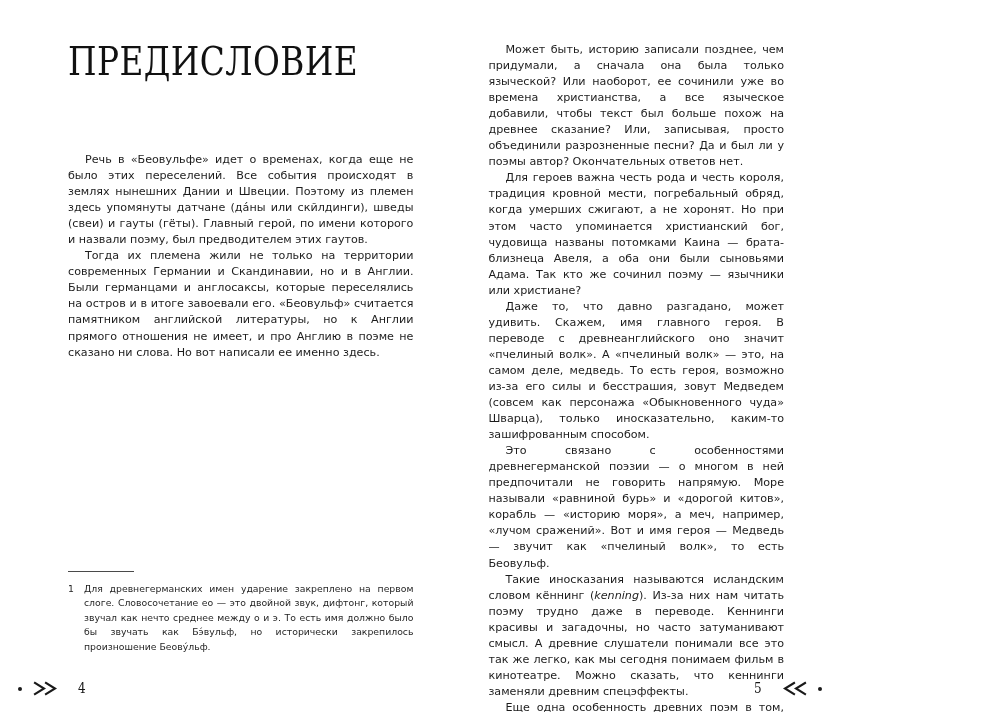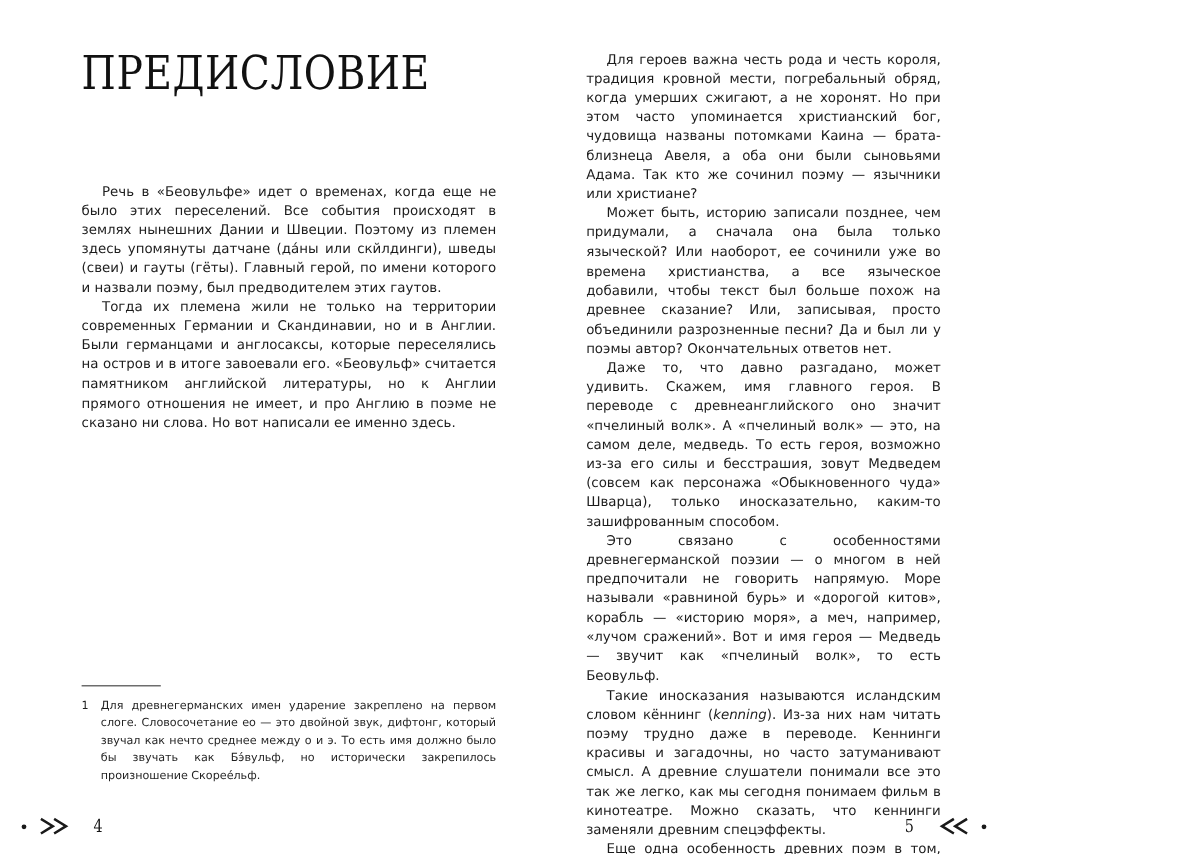--- a/index.html
+++ b/index.html
@@ -151,41 +151,41 @@
 
     <div class="body-col left-start">
         <p class="para">Речь в «Беовульфе» идет о временах, когда еще не было этих переселений. Все события происходят в землях нынешних Дании и Швеции. Поэтому из племен здесь упомянуты датчане (да́ны или скйлдинги), шведы (свеи) и гауты (гёты). Главный герой, по имени которого и назвали поэму, был предводителем этих гаутов.</p>
         <p class="para">Тогда их племена жили не только на территории современных Германии и Скандинавии, но и в Англии. Были германцами и англосаксы, которые переселялись на остров и в итоге завоевали его. «Беовульф» считается памятником английской литературы, но к Англии прямого отношения не имеет, и про Англию в поэме не сказано ни слова. Но вот написали ее именно здесь.</p>
       </div>
 
     <div class="footnote-block">
       <div class="footnote-rule"></div>
       <div class="footnote">
         <span class="footnote-num">1</span>
-        <span class="footnote-text">Для древнегерманских имен ударение закреплено на первом слоге. Словосочетание ео — это двойной звук, дифтонг, который звучал как нечто среднее между о и э. То есть имя должно было бы звучать как Бэ́вульф, но исторически закрепилось произношение Скорее́льф.</span>
+        <span class="footnote-text">Для древнегерманских имен ударение закреплено на первом слоге. Словосочетание ео — это двойной звук, дифтонг, который звучал как нечто среднее между о и э. То есть имя должно было бы звучать как Бэ́вульф, но исторически закрепилось произношение Беову́льф.</span>
       </div>
     </div>
 
     <div class="footer footer-left">
       <span class="foot-dot"></span>
       <span class="foot-chevrons">
         <svg width="28" height="15" viewBox="0 0 28 15" aria-hidden="true">
           <path d="M2 2 L11 7.5 L2 13" fill="none" stroke="#1a1a1a" stroke-width="2.1" stroke-linecap="square" stroke-linejoin="miter"></path>
           <path d="M13 2 L22 7.5 L13 13" fill="none" stroke="#1a1a1a" stroke-width="2.1" stroke-linecap="square" stroke-linejoin="miter"></path>
         </svg>
       </span>
       <span class="page-num">4</span>
     </div>
   </div>
 
   <div class="page page-right">
 
     <div class="body-col right-start">
+        <p class="para">Может быть, историю записали позднее, чем придумали, а сначала она была только языческой? Или наоборот, ее сочинили уже во времена христианства, а все языческое добавили, чтобы текст был больше похож на древнее сказание? Или, записывая, просто объединили разрозненные песни? Да и был ли у поэмы автор? Окончательных ответов нет.</p>
         <p class="para">Для героев важна честь рода и честь короля, традиция кровной мести, погребальный обряд, когда умерших сжигают, а не хоронят. Но при этом часто упоминается христианский бог, чудовища названы потомками Каина — брата-близнеца Авеля, а оба они были сыновьями Адама. Так кто же сочинил поэму — язычники или христиане?</p>
-        <p class="para">Может быть, историю записали позднее, чем придумали, а сначала она была только языческой? Или наоборот, ее сочинили уже во времена христианства, а все языческое добавили, чтобы текст был больше похож на древнее сказание? Или, записывая, просто объединили разрозненные песни? Да и был ли у поэмы автор? Окончательных ответов нет.</p>
         <p class="para">Даже то, что давно разгадано, может удивить. Скажем, имя главного героя. В переводе с древнеанглийского оно значит «пчелиный волк». А «пчелиный волк» — это, на самом деле, медведь. То есть героя, возможно из-за его силы и бесстрашия, зовут Медведем (совсем как персонажа «Обыкновенного чуда» Шварца), только иносказательно, каким-то зашифрованным способом.</p>
         <p class="para">Это связано с особенностями древнегерманской поэзии — о многом в ней предпочитали не говорить напрямую. Море называли «равниной бурь» и «дорогой китов», корабль — «историю моря», а меч, например, «лучом сражений». Вот и имя героя — Медведь — звучит как «пчелиный волк», то есть Беовульф.</p>
         <p class="para">Такие иносказания называются исландским словом кённинг (<i class="kenning">kenning</i>). Из-за них нам читать поэму трудно даже в переводе. Кеннинги красивы и загадочны, но часто затуманивают смысл. А древние слушатели понимали все это так же легко, как мы сегодня понимаем фильм в кинотеатре. Можно сказать, что кеннинги заменяли древним спецэффекты.</p>
         <p class="para">Еще одна особенность древних поэм в том, что отступления, где упоминаются «побочные» подвиги героев и такие же «побочные» персонажи, занимают чуть ли не больше места, чем то, что сегодня считается «основным». Возможно, для современников эти детали, вроде состязания Беовульфа с Брекой или предсказания (в самом начале), что чертог Хеорот будет разрушен, связаны с иным восприятием поэмы. Для них она не была отдельной историей, а встраивалась в большое эпическое</p>
       </div>
 
     <div class="footer footer-right">
       <span class="page-num">5</span>
       <span class="foot-chevrons">
         <svg width="28" height="15" viewBox="0 0 28 15" aria-hidden="true">

